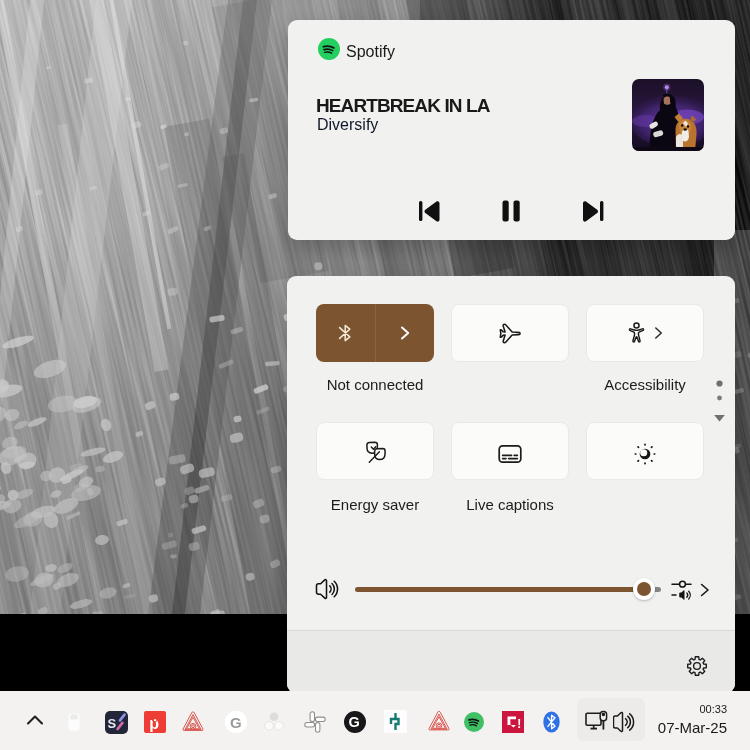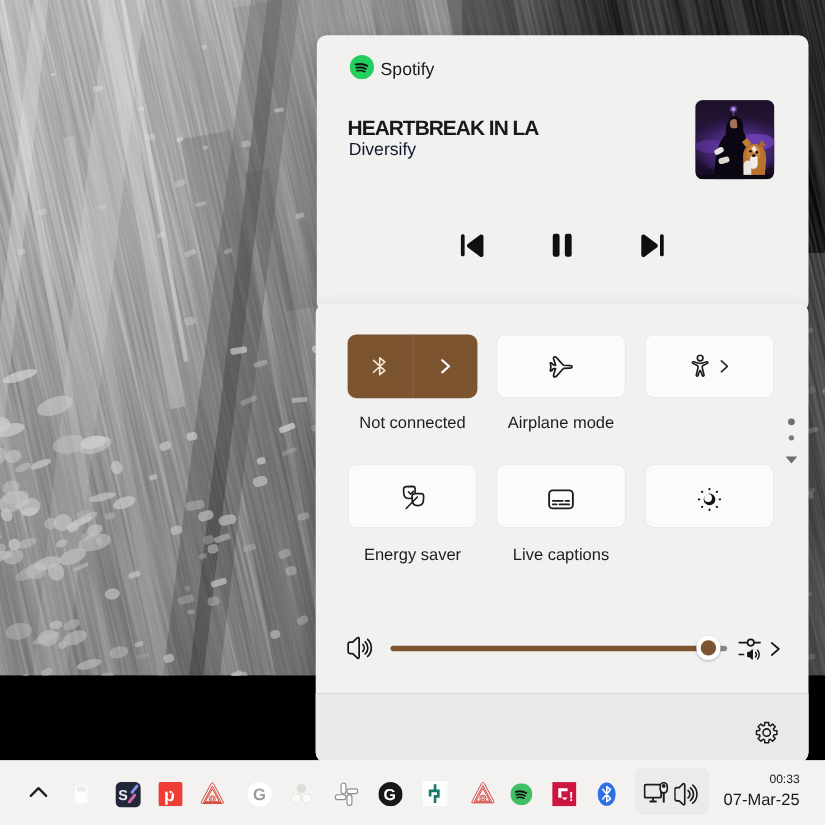--- a/index.html
+++ b/index.html
@@ -1,20 +1,20 @@
 <!DOCTYPE html>
 <html><head>
 <meta charset="utf-8">
 <style>
   html,body{margin:0;padding:0;}
   body{width:750px;height:750px;overflow:hidden;background:#000;font-family:"Liberation Sans",sans-serif;}
   #stage{position:relative;width:750px;height:750px;overflow:hidden;background:#000;}
   #wall{position:absolute;left:0;top:0;}
   .card{position:absolute;background:#f1f1ef;border-radius:9px;box-shadow:0 10px 22px rgba(0,0,0,.22);}
-  #media{left:288px;top:32px;width:447px;height:252px;}
+  #media{left:288px;top:20px;width:447px;height:220px;}
   #qs{left:287px;top:276px;width:448px;height:417px;}
   .abs{position:absolute;}
   .qbtn{position:absolute;width:118px;height:58px;background:#fbfbfa;border:1px solid #e9e9e7;border-radius:8px;box-sizing:border-box;display:flex;align-items:center;justify-content:center;}
   .qlabel{position:absolute;width:140px;text-align:center;font-size:15px;color:#1c1c1c;}
   #btbtn{position:absolute;width:118px;height:58px;background:#7c5430;border-radius:8px;display:flex;}
   #btbtn .half{flex:1;display:flex;align-items:center;justify-content:center;}
   #btbtn .div{width:1px;background:#8d6443;margin:0;}
   #footer{position:absolute;left:0;right:0;bottom:0;height:62px;background:#e9e9e8;border-top:1px solid #d9d9d8;border-radius:0 0 9px 9px;}
   #taskbar{position:absolute;left:0;top:691px;width:750px;height:59px;background:#f3f2f0;}
   .ticon{position:absolute;top:0;}
@@ -323,21 +323,21 @@
     <div class="qbtn" style="left:299px;top:28px;">
       <svg width="17" height="22" viewBox="0 0 17 22" style="margin-right:9px">
         <circle cx="8.5" cy="3.5" r="2.55" fill="none" stroke="#1b1b1b" stroke-width="1.5"></circle>
         <path d="M2.5 6.9 C1.6 6.6 1.0 7.9 1.85 8.35 L5.9 10.2 C6.3 10.38 6.55 10.75 6.55 11.2 L6.55 12.6 L4.95 18.85 C4.7 19.8 6.05 20.35 6.45 19.45 L8.1 15.1 C8.3 14.7 8.7 14.7 8.9 15.1 L10.55 19.45 C10.95 20.35 12.3 19.8 12.05 18.85 L10.45 12.6 L10.45 11.2 C10.45 10.75 10.7 10.38 11.1 10.2 L15.15 8.35 C16.0 7.9 15.4 6.6 14.5 6.9 L10.8 8.05 C9.3 8.5 7.7 8.5 6.2 8.05 Z" fill="none" stroke="#1b1b1b" stroke-width="1.45" stroke-linejoin="round"></path>
       </svg>
       <svg width="9" height="14" viewBox="0 0 9 14">
           <path d="M1.8 2 L7.3 7 L1.8 12" fill="none" stroke="#2a2a2a" stroke-width="1.5" stroke-linecap="round" stroke-linejoin="round"></path>
         </svg>
     </div>
     <div class="qlabel" style="left:18px;top:100px;">Not connected</div>
-    <div class="qlabel" style="left:153px;top:100px;">Airplane mode</div>
+    <div class="qlabel" style="left:288px;top:100px;">Accessibility</div>
 
     <div class="qbtn" style="left:29px;top:146px;">
       <svg width="25" height="25" viewBox="0 0 25 25">
         <g fill="none" stroke="#1b1b1b" stroke-width="1.5" stroke-linejoin="round" stroke-linecap="round">
           <path d="M3.9 6.1 C3.9 4.3 5.0 3.5 6.4 3.4 L12.0 3.2 C13.6 3.2 14.4 4.0 14.4 5.6 L14.3 8.9 C14.2 12.4 12.1 14.2 9.0 14.2 C6.0 14.2 4.1 12.3 4.0 9.1 Z"></path>
           <path d="M8.3 8.0 L10.4 10.3 L12.7 7.7" stroke-width="1.4"></path>
           <path d="M11.6 12.5 C11.6 10.7 12.7 9.9 14.1 9.8 L19.7 9.6 C21.3 9.6 22.1 10.4 22.1 12.0 L22.0 15.3 C21.9 18.8 19.8 20.6 16.7 20.6 C13.7 20.6 11.8 18.7 11.7 15.5 Z" fill="#fbfbfa"></path>
           <path d="M6.3 23.2 L16.4 12.8" stroke-width="1.4"></path>
         </g>
       </svg>

